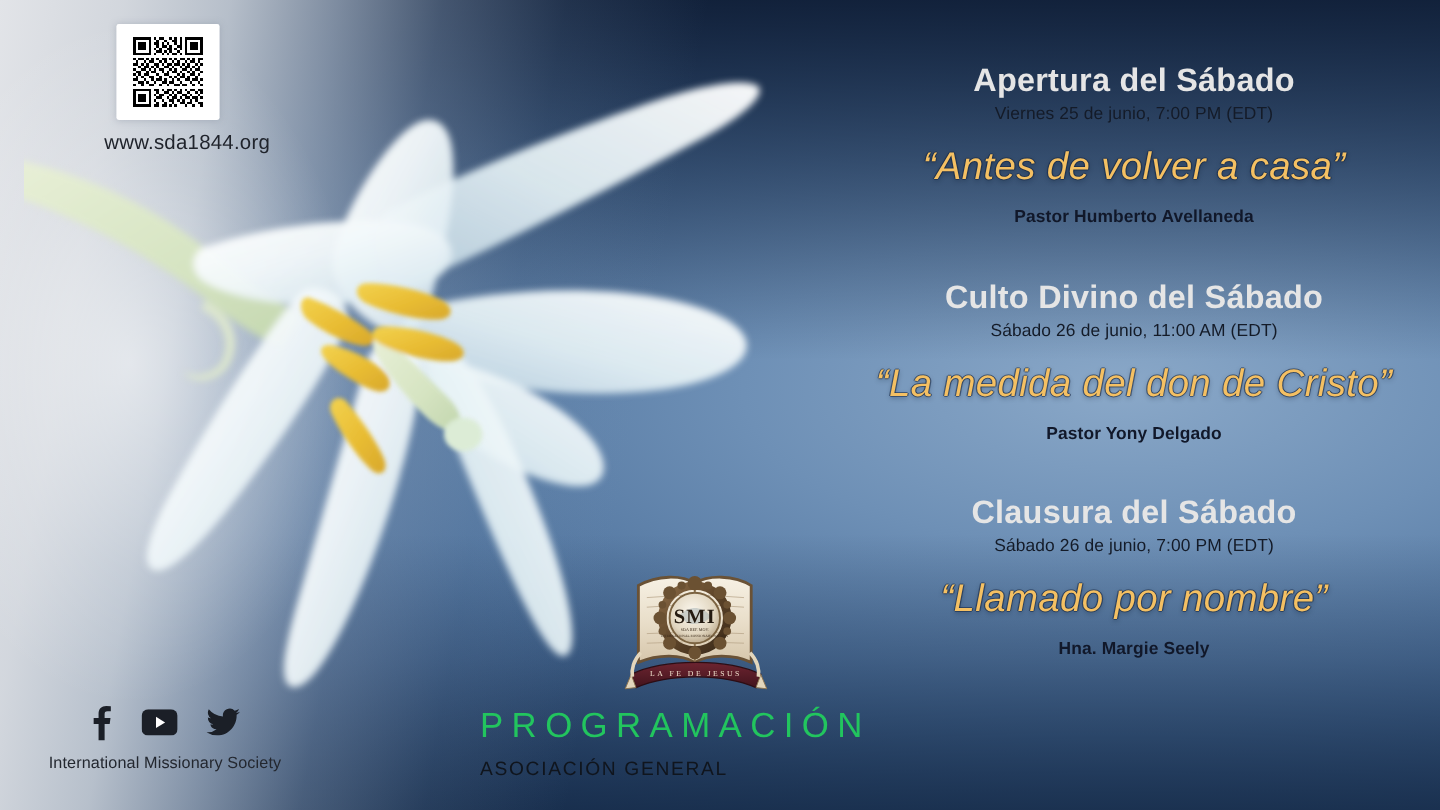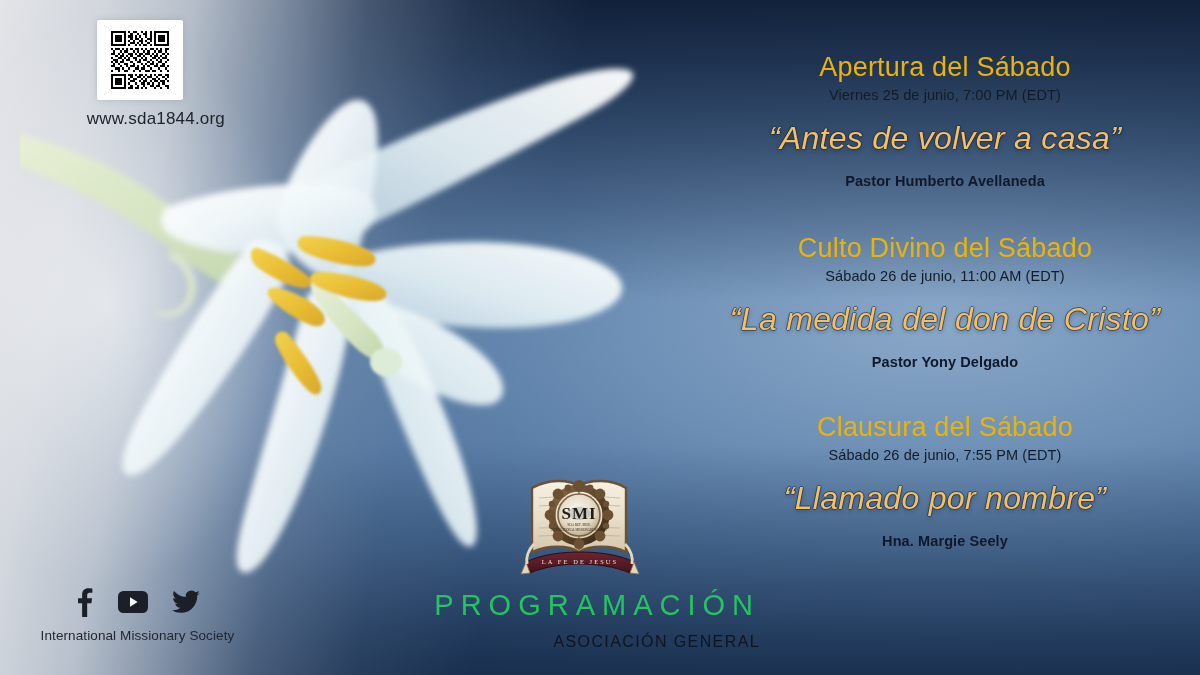--- a/index.html
+++ b/index.html
@@ -66,21 +66,21 @@
 
   
   .social-block{position:absolute;left:30px;bottom:32px;width:215px;text-align:center;}
   .social-row{display:flex;align-items:center;justify-content:center;gap:24px;height:30px;}
   .social-row svg{display:block;fill:#1b1f27;}
   .ims-label{
     margin-top:11px;font-size:13.5px;color:#23272f;letter-spacing:.1px;white-space:nowrap;
   }
 
   
-  .brand-block{position:absolute;left:400px;bottom:24px;width:360px;text-align:right;}
+  .brand-block{position:absolute;left:400px;bottom:24px;width:360px;text-align:left;}
   .crest{width:120px;height:112px;margin:0 auto 8px;}
   .crest svg{display:block;width:100%;height:100%;}
   .brand-title{
     font-size:29px;font-weight:normal;color:#22c55e;
     letter-spacing:7px;line-height:1.05;
   }
   .brand-sub{
     margin-top:13px;font-size:16px;color:#10151d;letter-spacing:1.4px;
   }
 
@@ -88,21 +88,21 @@
   .program{
     position:absolute;left:690px;top:0;width:510px;height:675px;
     padding-top:52px;
     display:flex;flex-direction:column;
   }
   .slot{text-align:center;}
   .slot-1{margin-bottom:44px;}
   .slot-2{margin-bottom:42px;}
 
   .slot-title{
-    font-size:27px;font-weight:400;color:#eab308;
+    font-size:27px;font-weight:700;color:#e5e5e5;
     letter-spacing:.2px;line-height:1.12;
   }
   .slot-when{
     margin-top:5px;font-size:14.5px;font-weight:400;color:#141b28;
     letter-spacing:.1px;
   }
   .slot-sermon{
     margin-top:17px;
     font-size:32px;font-style:italic;font-weight:normal;
     color:#f4c063;line-height:1.18;letter-spacing:.3px;
@@ -351,19 +351,19 @@
 
     <div class="slot slot-2">
       <div class="slot-title">Culto Divino del Sábado</div>
       <div class="slot-when">Sábado 26 de junio, 11:00 AM (EDT)</div>
       <div class="slot-sermon">“La medida del don de Cristo”</div>
       <div class="slot-speaker">Pastor Yony Delgado</div>
     </div>
 
     <div class="slot slot-3">
       <div class="slot-title">Clausura del Sábado</div>
-      <div class="slot-when">Sábado 26 de junio, 7:55 PM (EDT)</div>
+      <div class="slot-when">Sábado 26 de junio, 7:00 PM (EDT)</div>
       <div class="slot-sermon">“Llamado por nombre”</div>
       <div class="slot-speaker">Hna. Margie Seely</div>
     </div>
 
   </div>
 </div>
 
 </body></html>

